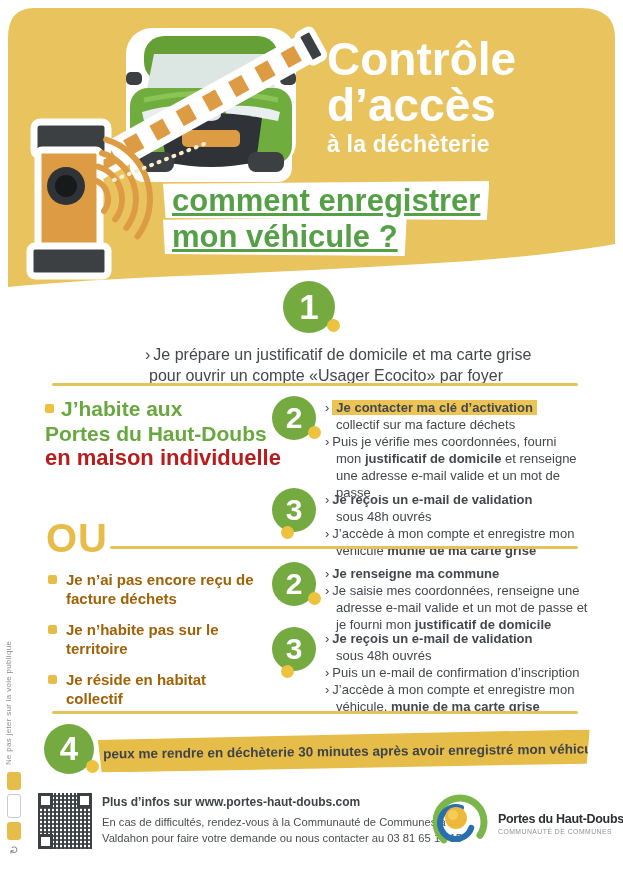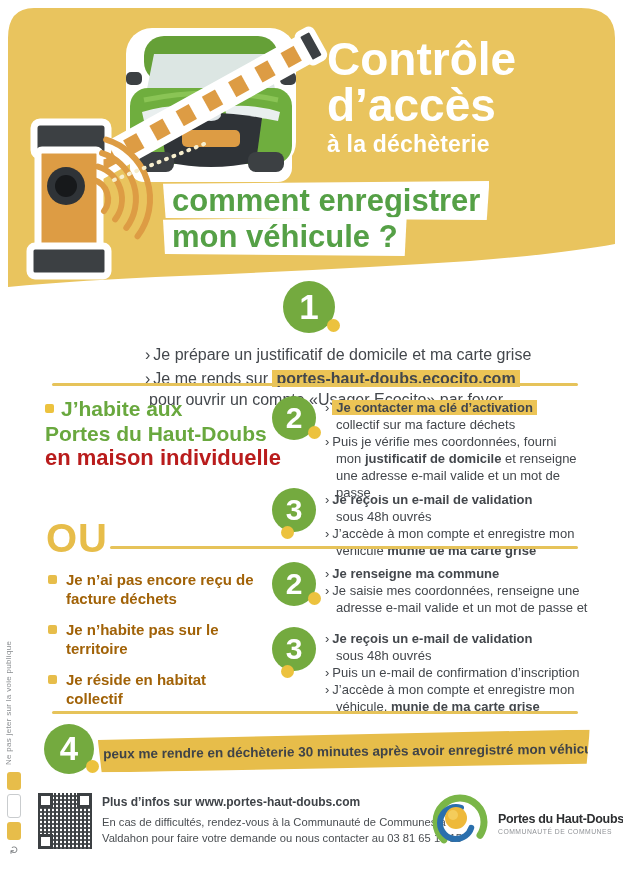--- a/index.html
+++ b/index.html
@@ -14,20 +14,21 @@
     position:absolute;left:327px;top:36px;width:252px;z-index:2;
     color:#fff;font-weight:bold;line-height:1.0;
   }
   #poster-title .t-big{font-size:46px;display:block;}
   #poster-title .t-small{font-size:23px;display:block;margin-top:5px;letter-spacing:.2px;}
   #question-banner{position:absolute;left:163px;top:181px;z-index:3;}
   .q-box{
     display:inline-block;background:#fff;color:#55a046;font-weight:bold;
     font-size:31px;line-height:39px;padding:0 9px;
     clip-path:polygon(0 7%,100% 0,99.2% 100%,.8% 95%);
+    text-decoration:underline;
   }
   .q-row2{margin-top:-3px;}
   
   .circle{
     position:absolute;border-radius:50%;background:#74aa3f;color:#fff;
     font-weight:bold;display:flex;align-items:center;justify-content:center;z-index:2;
   }
   .c54{width:52px;height:52px;font-size:35px;}
   .c44{width:44px;height:44px;font-size:30px;}
   .c52{width:50px;height:50px;font-size:33px;}
@@ -151,21 +152,20 @@
   <div><span class="q-box">comment enregistrer</span></div>
   <div class="q-row2"><span class="q-box">mon véhicule ?</span></div>
 </div>
 
 <div class="circle c54" style="left:283px;top:281px;">
   <span>1</span>
   <span class="dot"></span>
 </div>
 <div id="step1-text" class="steptext">
   <div class="ln"><span class="chev">›</span><span>Je prépare un justificatif de domicile et ma carte grise</span></div>
-  <div class="ln gap"><span class="chev">›</span><span>Je me rends sur </span><span class="hl">portes-haut-doubs.ecocito.com</span></div>
   <div style="padding-left:4px;">pour ouvrir un compte  «Usager Ecocito» par foyer</div>
 </div>
 
 <div class="divider" style="left:52px;top:383px;width:526px;"></div>
 
 <div id="heading-a">
   <div class="h-l12"><span class="ydot"></span><span>J’habite aux</span></div>
   <div class="h-l12">Portes du Haut-Doubs</div>
   <div class="h-l3">en maison individuelle</div>
 </div>
@@ -212,20 +212,21 @@
 </div>
 
 <div class="circle c44" style="left:272px;top:562px;">
   <span>2</span>
   <span class="dot"></span>
 </div>
 <div class="steptext" style="left:325px;top:565px;">
   <div class="ln"><span class="chev">›</span><span class="b">Je renseigne ma commune</span></div>
   <div class="ln"><span class="chev">›</span><span>Je saisie mes coordonnées, renseigne une</span></div>
   <div class="cont">adresse e-mail valide et un mot de passe et</div>
+  <div class="cont"><span>je fourni mon </span><span class="b">justificatif de domicile</span></div>
 </div>
 
 <div class="circle c44" style="left:272px;top:627px;">
   <span>3</span>
   <span class="dot dot-left"></span>
 </div>
 <div class="steptext" style="left:325px;top:630px;">
   <div class="ln"><span class="chev">›</span><span class="b">Je reçois un e-mail de validation</span></div>
   <div class="cont">sous 48h ouvrés</div>
   <div class="ln"><span class="chev">›</span><span>Puis un e-mail de confirmation d’inscription</span></div>

